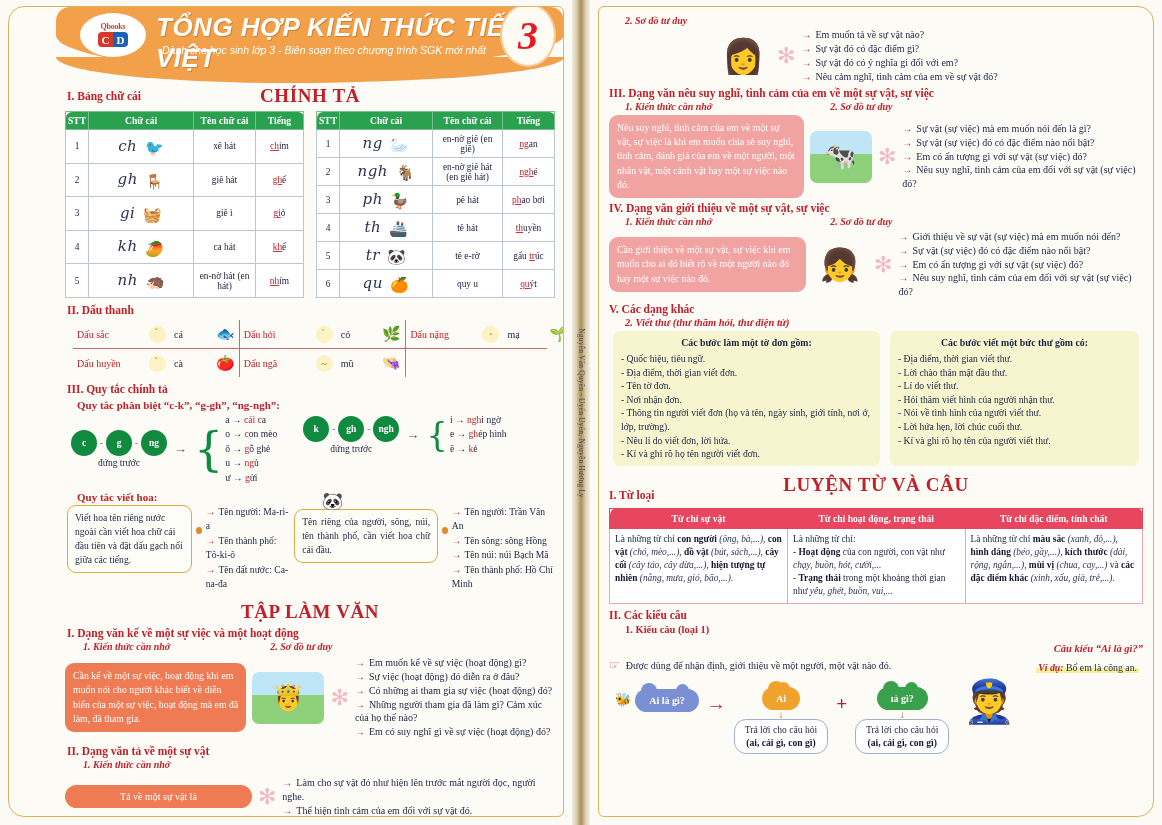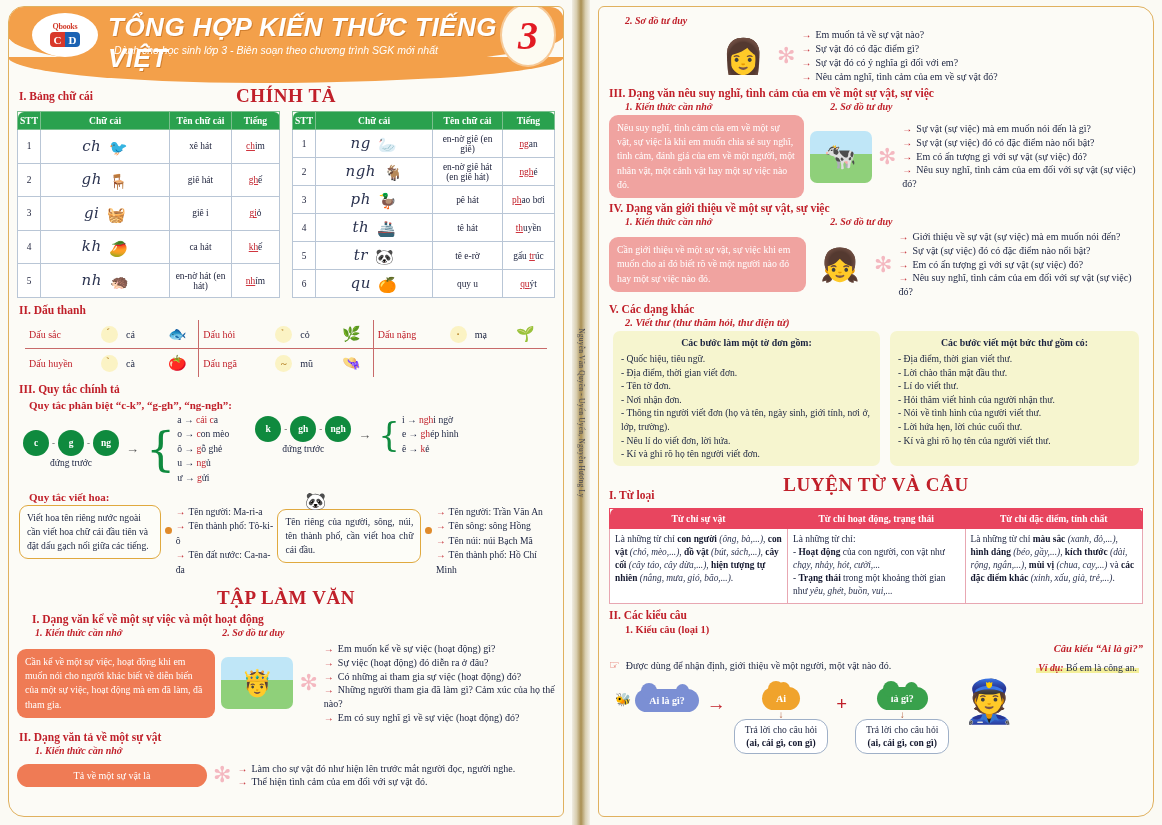--- a/index.html
+++ b/index.html
@@ -29,20 +29,21 @@
     letter-spacing: .2px;
   }
   .page.right { width: 572px; }
 
   .page-inner {
     position: absolute; inset: 6px 8px 8px 8px;
     border: 1.4px solid #e0b15f;
     border-radius: 16px;
     background: #fcfbf6;
     overflow: hidden;
+    padding-left: 48px;
   }
   .page.left .page-inner { border-radius: 16px 6px 6px 16px; }
   .page.right .page-inner { border-radius: 6px 16px 16px 6px; }
 
   
   .banner {
     position: relative; height: 62px; margin: 0 -1px;
     background: #f3a04a;
     border-radius: 14px 14px 60% 40% / 14px 14px 34px 34px;
     overflow: visible;
@@ -460,21 +461,21 @@
         <div class="vh-dot"></div>
         <div class="vh-list" id="capsList2">
             <div>Tên người: Trần Văn An</div>
             <div>Tên sông: sông Hồng</div>
             <div>Tên núi: núi Bạch Mã</div>
             <div>Tên thành phố: Hồ Chí Minh</div>
           </div>
       </div>
 
       <div class="section-center" style="margin-top:10px;">TẬP LÀM VĂN</div>
-      <div class="h-rom" style="margin-left:23px;">I. Dạng văn kể về một sự việc và một hoạt động</div>
+      <div class="h-rom" style="margin-left:10px;">I. Dạng văn kể về một sự việc và một hoạt động</div>
       <div style="display:flex;gap:100px;margin-left:26px;">
         <div class="h-sub">1. Kiến thức cần nhớ</div>
         <div class="h-sub">2. Sơ đồ tư duy</div>
       </div>
 
       <div style="display:flex;align-items:center;gap:6px;padding:4px 8px 0;">
         <div class="salmon-box">Cần kể về một sự việc, hoạt động khi em muốn nói cho người khác biết về diễn biến của một sự việc, hoạt động mà em đã làm, đã tham gia.</div>
         <div class="mm">
           <div class="mm-img">🤴</div>
           <div class="mm-star">✻</div>
@@ -600,21 +601,21 @@
         <thead>
             <tr>
           <th style="width:33.4%">Từ chỉ sự vật</th>
           <th style="width:33.3%">Từ chỉ hoạt động, trạng thái</th>
           <th style="width:33.3%">Từ chỉ đặc điểm, tính chất</th>
         </tr>
           </thead>
         <tbody>
             <tr>
           <td id="wc0">Là những từ chỉ <b>con người</b> <i>(ông, bà,...)</i>, <b>con vật</b> <i>(chó, mèo,...)</i>, <b>đồ vật</b> <i>(bút, sách,...)</i>, <b>cây cối</b> <i>(cây táo, cây dừa,...)</i>, <b>hiện tượng tự nhiên</b> <i>(nắng, mưa, gió, bão,...)</i>.</td>
-          <td id="wc1">Là những từ chỉ:<br>- <b>Hoạt động</b> của con người, con vật như <i>chạy, nhảy, hót, cười,...</i><br>- <b>Trạng thái</b> trong một khoảng thời gian như <i>yêu, ghét, buồn, vui,...</i></td>
+          <td id="wc1">Là những từ chỉ:<br>- <b>Hoạt động</b> của con người, con vật như <i>chạy, buồn, hót, cười,...</i><br>- <b>Trạng thái</b> trong một khoảng thời gian như <i>yêu, ghét, buồn, vui,...</i></td>
           <td id="wc2">Là những từ chỉ <b>màu sắc</b> <i>(xanh, đỏ,...)</i>, <b>hình dáng</b> <i>(béo, gầy,...)</i>, <b>kích thước</b> <i>(dài, rộng, ngắn,...)</i>, <b>mùi vị</b> <i>(chua, cay,...)</i> và <b>các đặc điểm khác</b> <i>(xinh, xấu, già, trẻ,...)</i>.</td>
         </tr>
           </tbody>
       </table>
 
       <div class="h-rom" style="margin-top:5px;">II. Các kiểu câu</div>
       <div class="h-rom" style="font-size:10.5px;margin-left:16px;">1. Kiểu câu (loại 1)</div>
       <div class="h-red-it" style="margin-left:8px;margin-top:8px;text-align:right;">Câu kiểu “Ai là gì?”</div>
 
       <div style="display:flex;align-items:center;gap:6px;margin-top:3px;">

